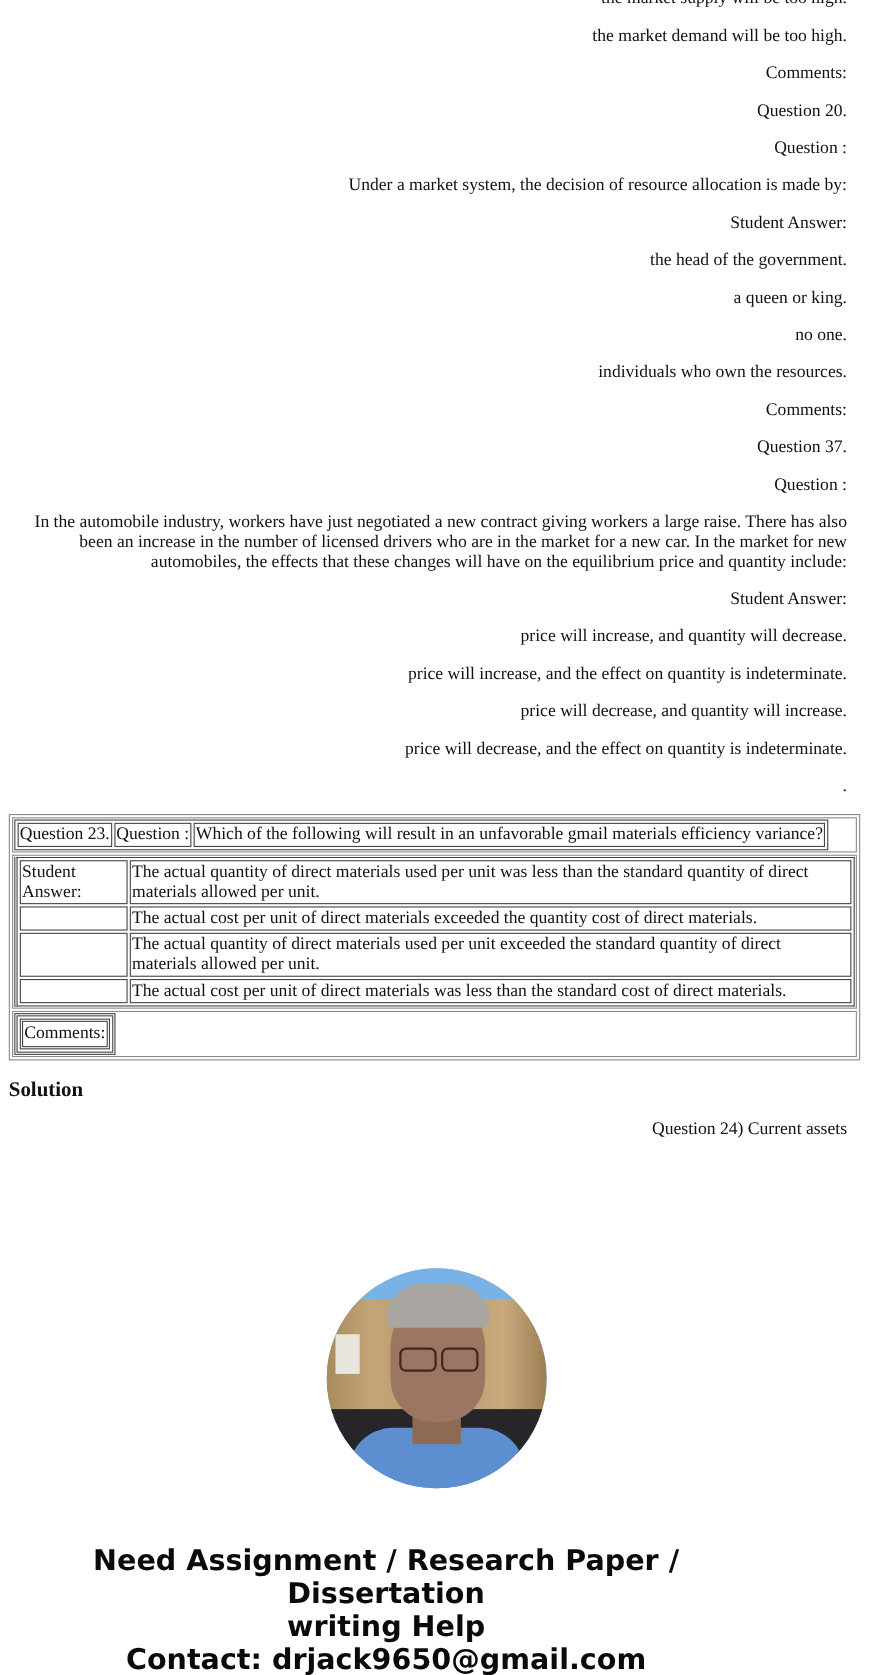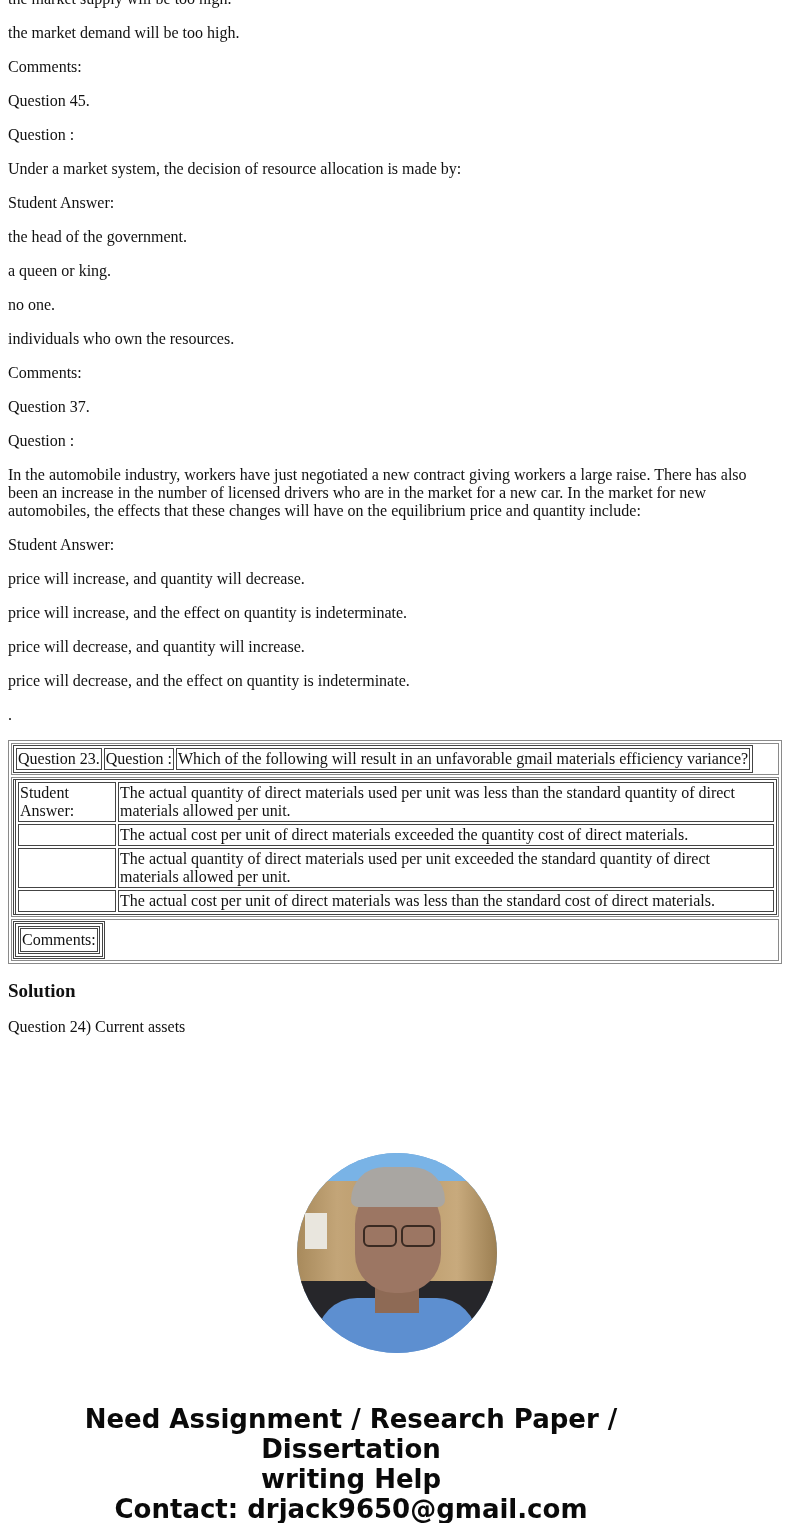--- a/index.html
+++ b/index.html
@@ -12,21 +12,21 @@
       font-size: 16px;
       color: #111111;
       line-height: 18px;
     }
     .content {
       position: absolute;
       left: 8px;
       right: 8px;
       top: -10px;
     }
-    p { margin: 0 16px 16px 0; }
+    p { margin: 0 16px 16px 0; text-align: right; }
     .qtable-wrap { margin-top: 0; }
     table.outer {
       border: 1px solid #8a8a8a;
       border-spacing: 2px;
       width: 774px;
       border-collapse: separate;
     }
     table.outer > tbody > tr > td {
       border: 1px solid #8a8a8a;
       padding: 1px;
@@ -84,21 +84,21 @@
     }
   </style>
 </head>
 <body>
 
 <div class="content">
   <p>the market supply will be too high.</p>
   <p>the market demand will be too high.</p>
   <p>Comments:</p>
 
-  <p>Question 45.</p>
+  <p>Question 20.</p>
   <p>Question :</p>
   <p>Under a market system, the decision of resource allocation is made by:</p>
   <p>Student Answer:</p>
   <p>the head of the government.</p>
   <p>a queen or king.</p>
   <p>no one.</p>
   <p>individuals who own the resources.</p>
   <p>Comments:</p>
 
   <p>Question 37.</p>

